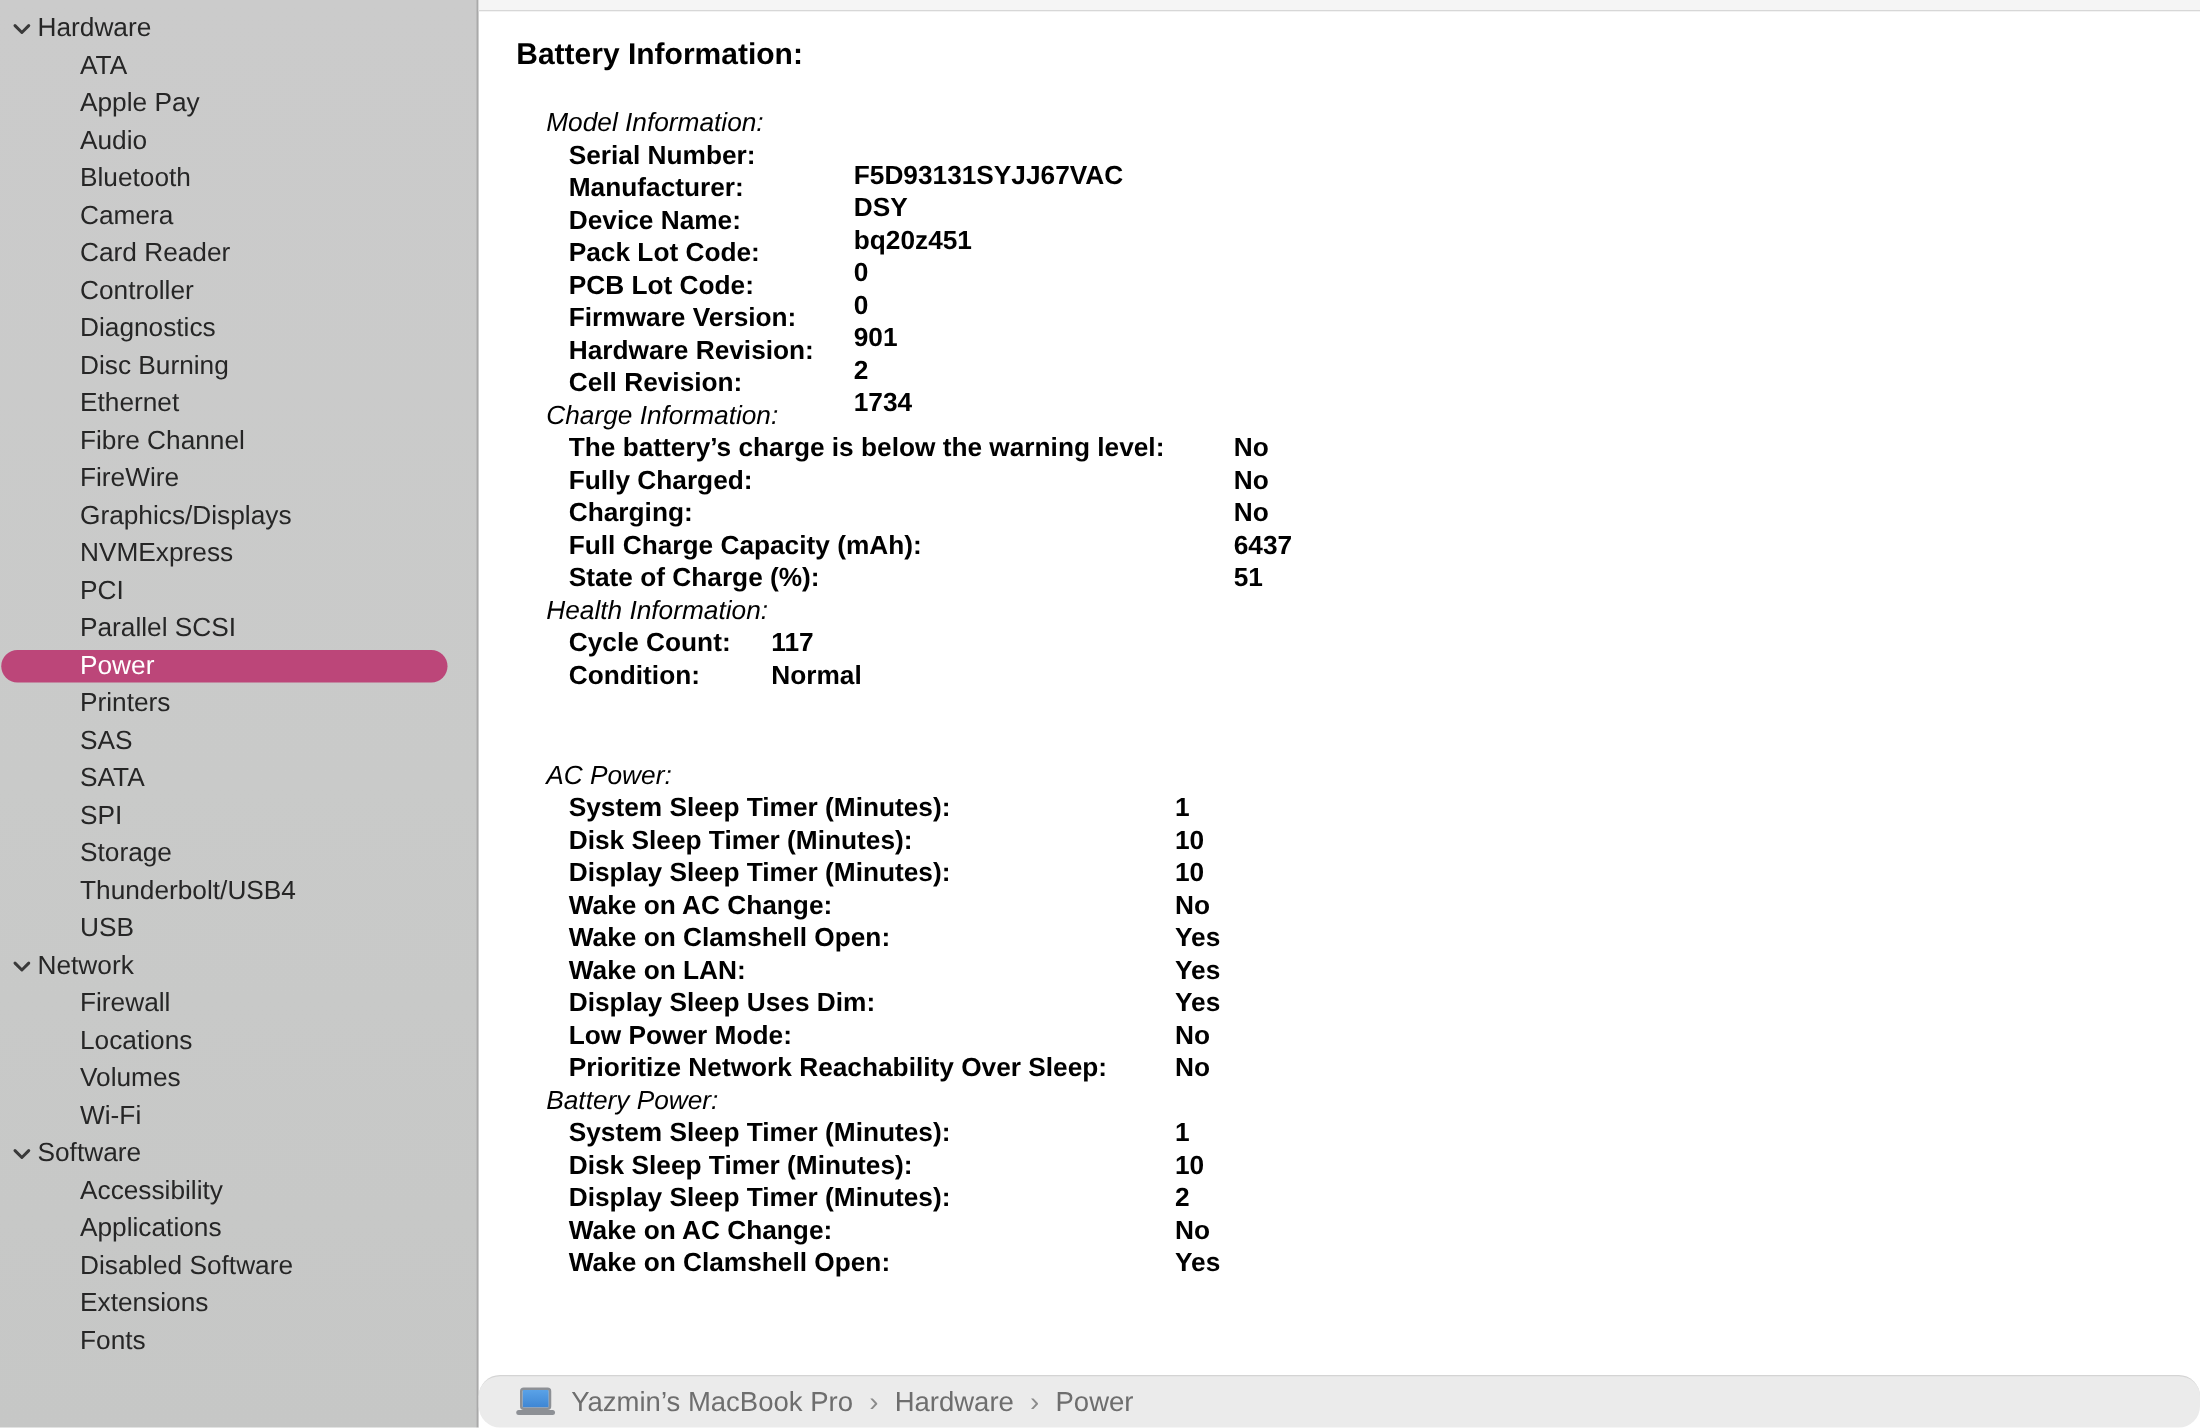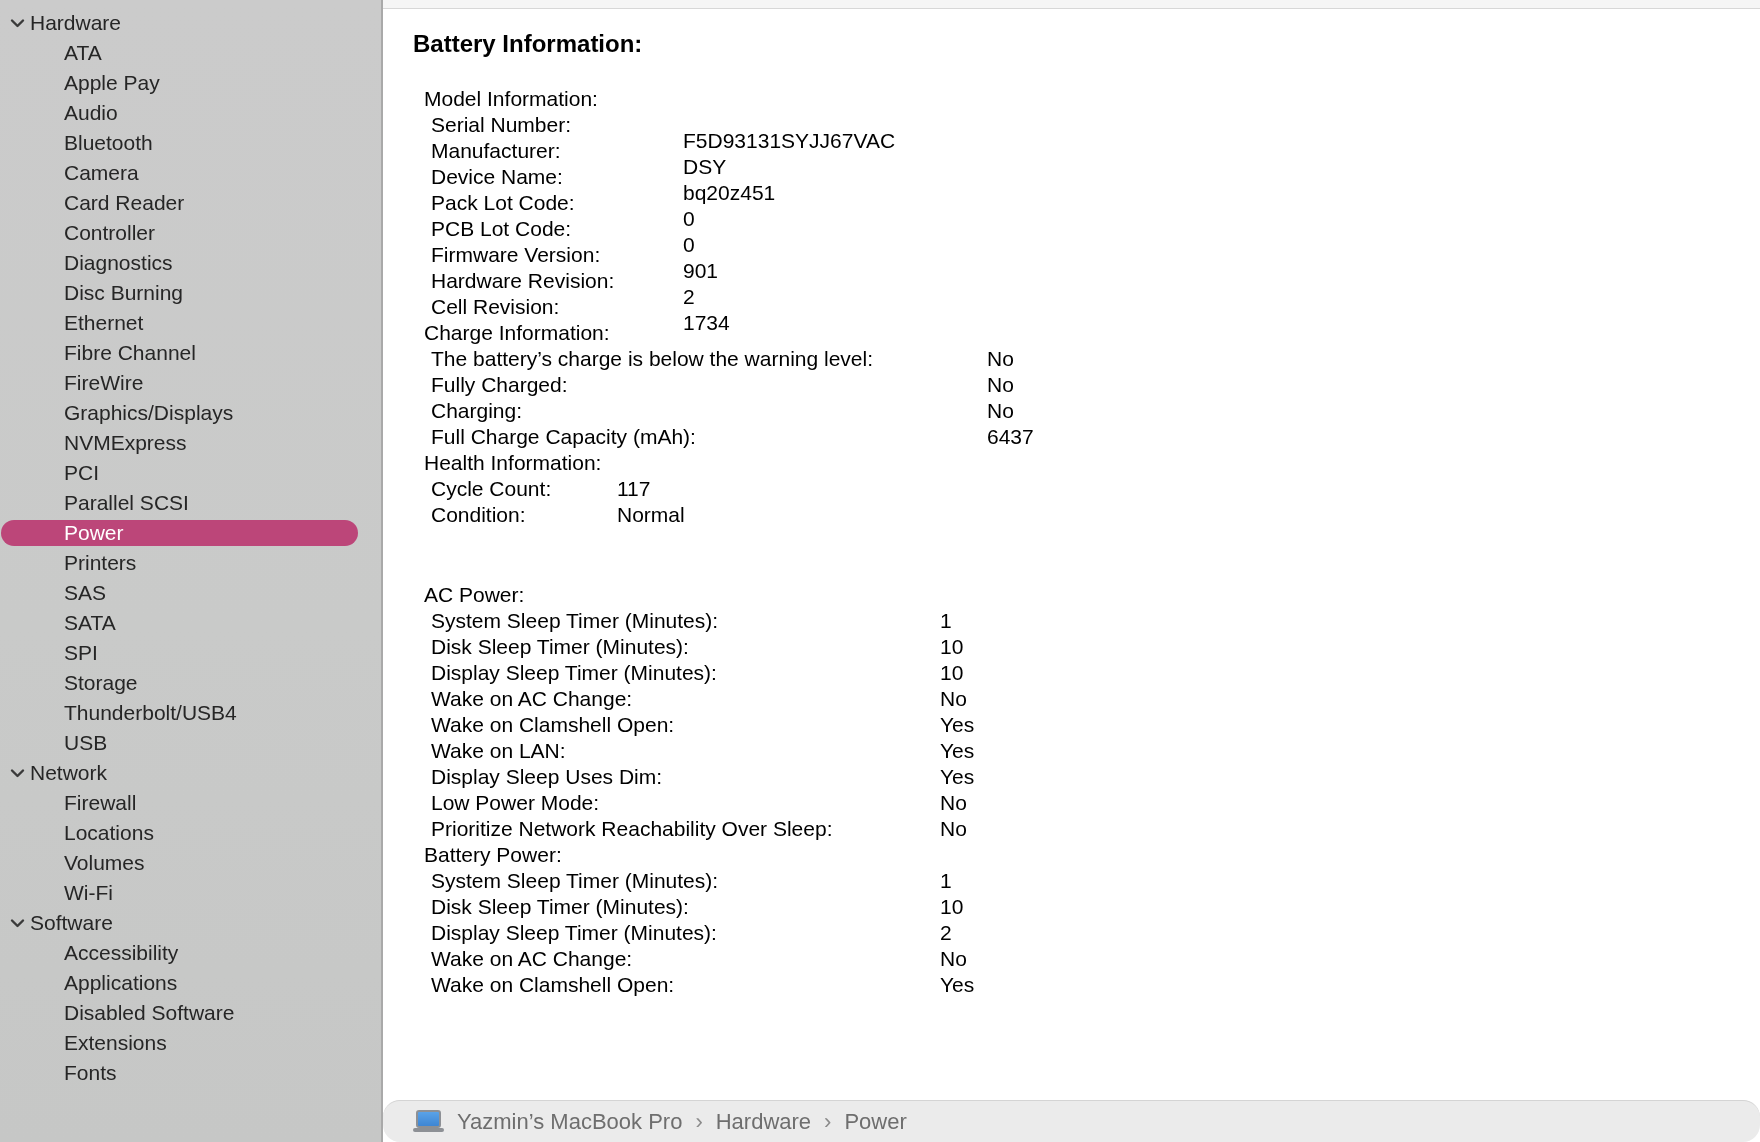--- a/index.html
+++ b/index.html
@@ -27,22 +27,22 @@
   }
   .srow.selected .slabel{color:#ffffff;}
   
   .content{position:absolute;left:383px;top:0;right:0;bottom:0;background:#ffffff;}
   .toolbar-edge{height:8px;background:#f5f5f5;border-bottom:1px solid #d7d7d7;}
   .report{padding-top:21px;font-size:21px;color:#000000;}
   .rrow{position:relative;line-height:26px;white-space:nowrap;}
   .k-header{font-size:24px;font-weight:700;line-height:28px;padding-left:30px;}
   .k-gap{height:28px;}
   .k-gapsm{height:26px;}
-  .k-group{padding-left:41px;}
-  .k-row{padding-left:48px;}
+  .k-group{padding-left:54px;font-style:italic;}
+  .k-row{padding-left:72px;font-weight:bold;}
   .rvalue{position:absolute;top:0;line-height:26px;}
   .c-model  .rvalue{left:300px;margin-top:16px;}
   .c-charge .rvalue{left:604px;}
   .c-health .rvalue{left:234px;}
   .c-power  .rvalue{left:557px;}
   
   .statusbar{
     position:absolute;left:0;right:0;bottom:0;height:41px;
     background:#ebebeb;border-top:1px solid #d4d4d4;
     display:flex;align-items:center;gap:13px;padding-left:30px;
@@ -282,20 +282,24 @@
         <span class="rlabel">Fully Charged:</span>
         <span class="rvalue">No</span>
       </div>
       <div class="rrow k-row c-charge">
         <span class="rlabel">Charging:</span>
         <span class="rvalue">No</span>
       </div>
       <div class="rrow k-row c-charge">
         <span class="rlabel">Full Charge Capacity (mAh):</span>
         <span class="rvalue">6437</span>
+      </div>
+      <div class="rrow k-row c-charge">
+        <span class="rlabel">State of Charge (%):</span>
+        <span class="rvalue">51</span>
       </div>
       <div class="rrow k-group">
         <span class="rlabel">Health Information:</span>
         <span class="rvalue"></span>
       </div>
       <div class="rrow k-row c-health">
         <span class="rlabel">Cycle Count:</span>
         <span class="rvalue">117</span>
       </div>
       <div class="rrow k-row c-health">

